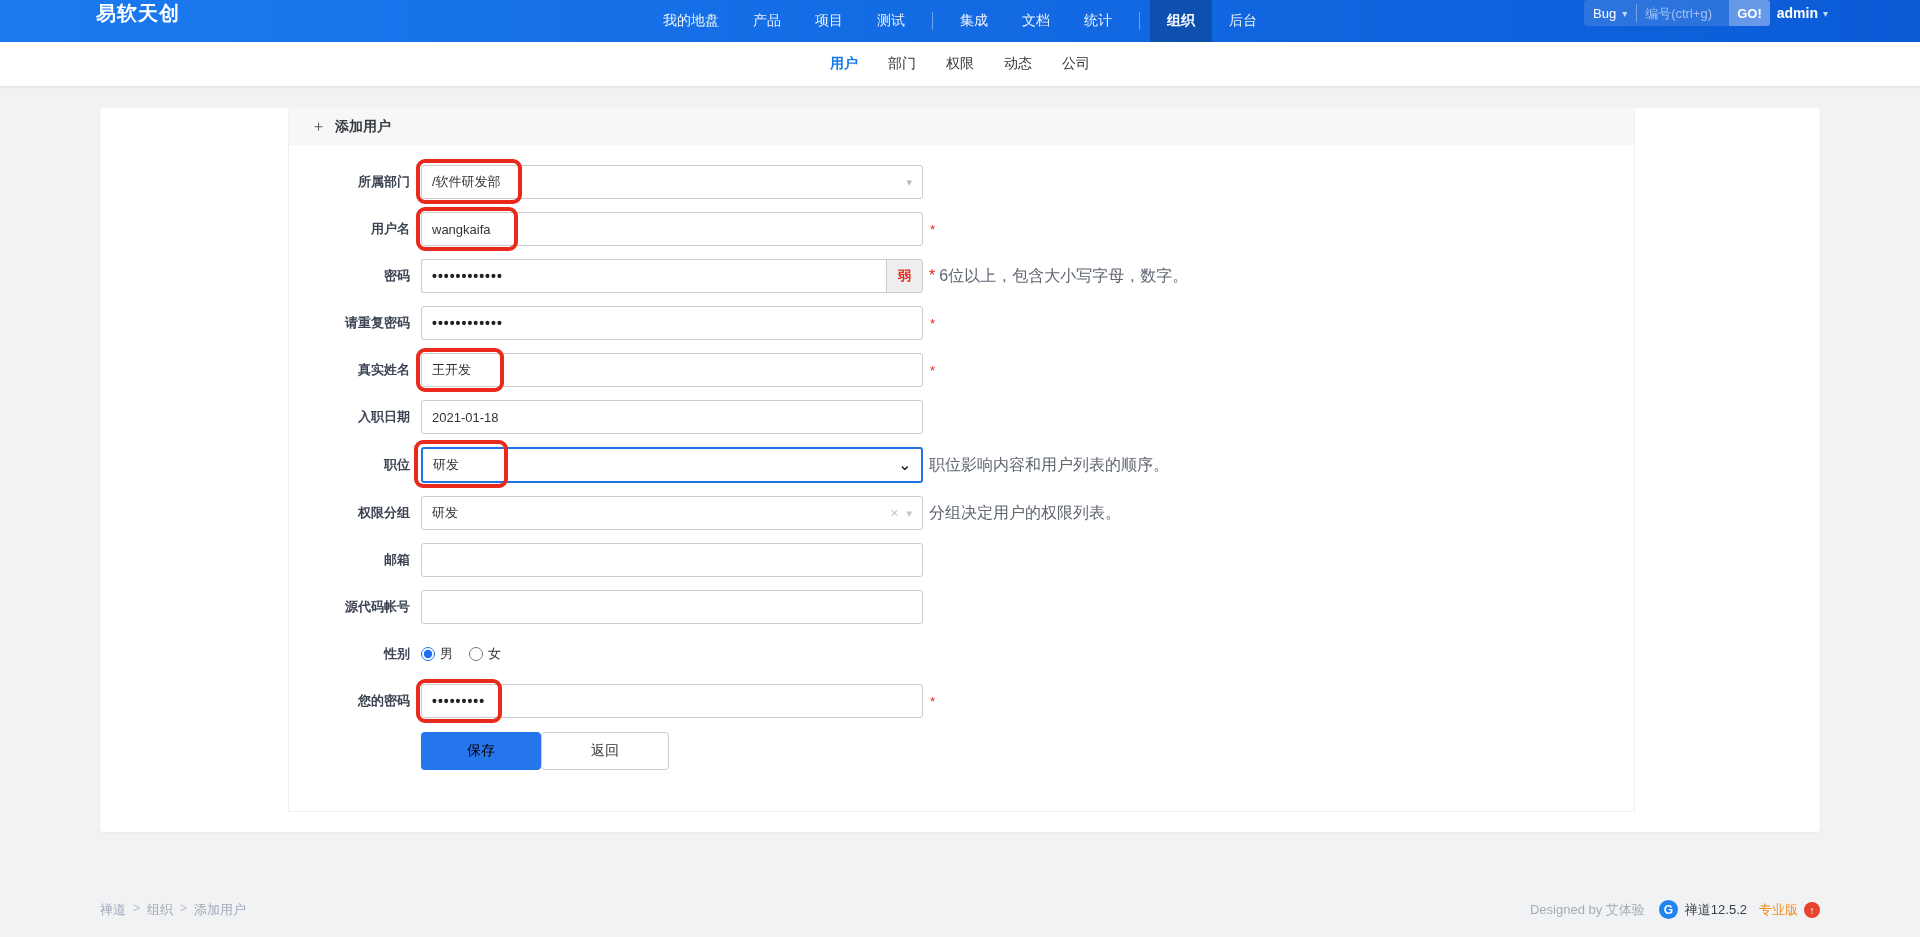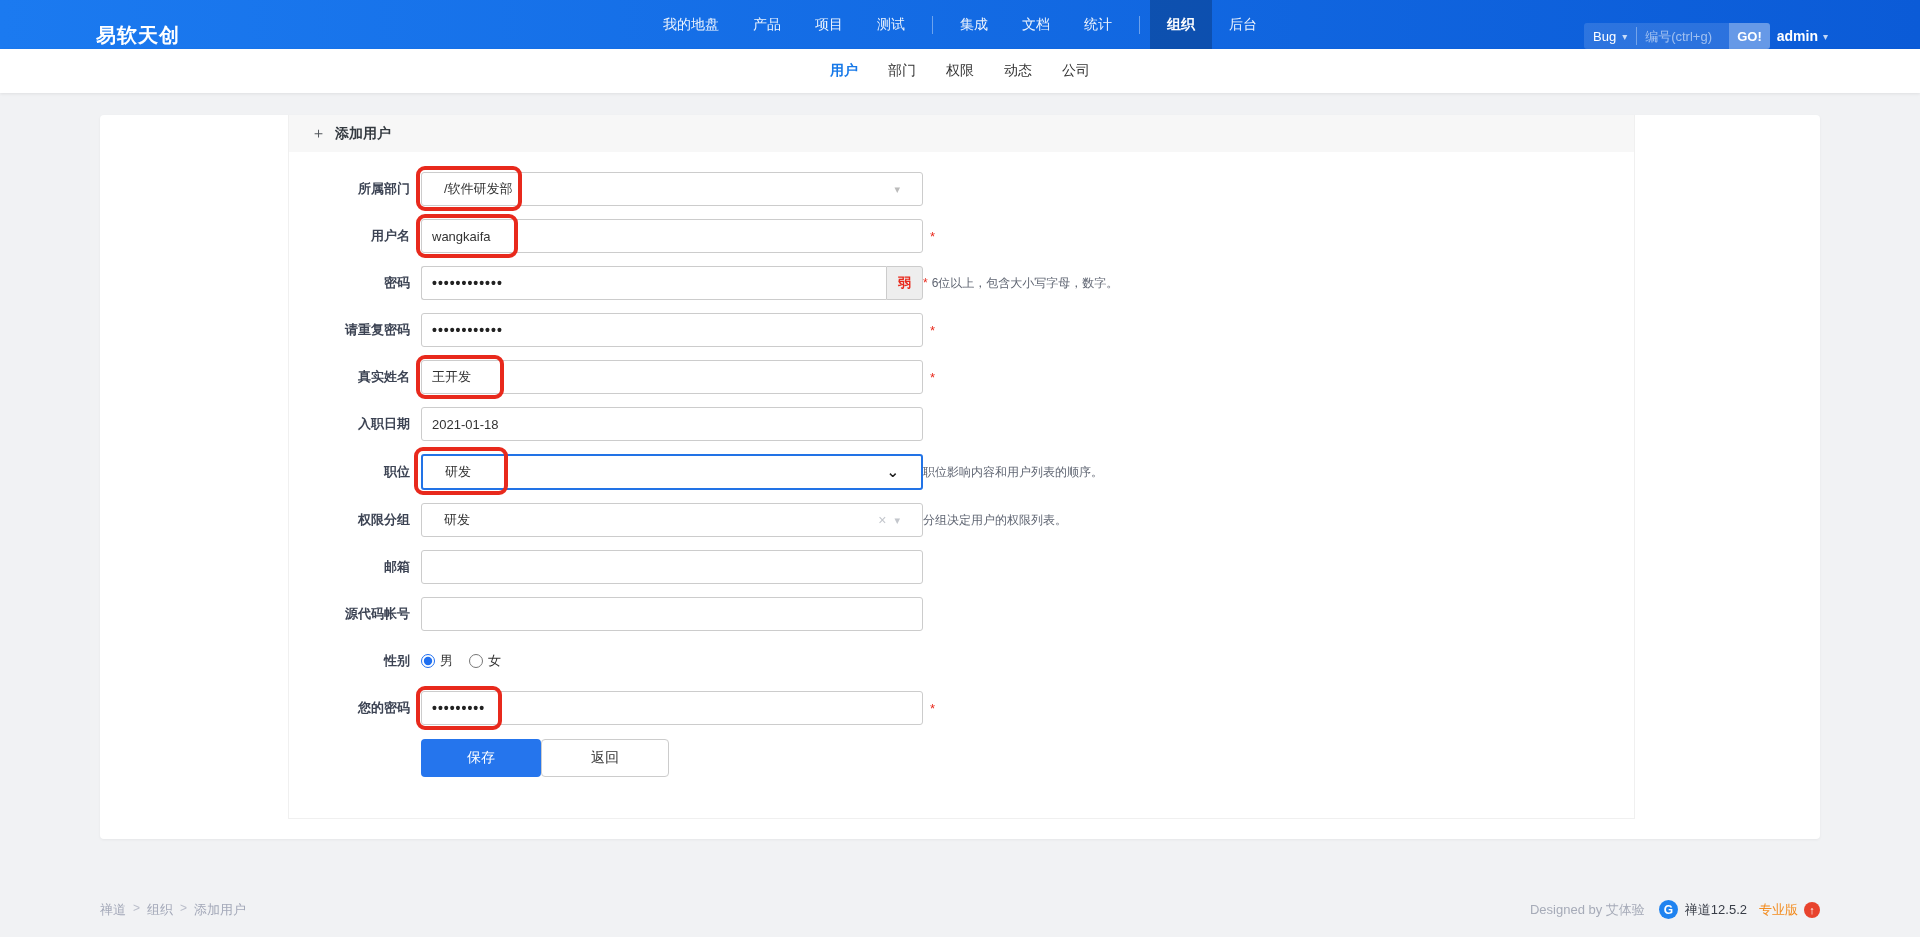--- a/index.html
+++ b/index.html
@@ -7,24 +7,24 @@
   body {
     font-family: "Liberation Sans", "DejaVu Sans", sans-serif;
     background: #f1f2f4;
     min-width: 1920px;
     color: #333;
   }
   .page { min-height: 937px; display: flex; flex-direction: column; }
 
   
   .navbar {
-    height: 49px;
+    height: 42px;
     background: linear-gradient(to right, #1b7af0, #0b5bd7);
     display: flex;
-    align-items: flex-end;
+    align-items: flex-start;
     position: relative;
     flex: 0 0 auto;
   }
   .brand {
     margin-left: 96px;
     color: #fff;
     font-size: 20px;
     font-weight: 700;
     letter-spacing: 1px;
     white-space: nowrap;
@@ -197,21 +197,21 @@
   .pwd { font-size: 14px; letter-spacing: 1px; font-weight: 700; color: #222; }
 
   .select-fake {
     width: 502px;
     height: 34px;
     border: 1px solid #ccc;
     border-radius: 3px;
     background: #fff;
     display: flex;
     align-items: center;
-    padding: 0 22px;
+    padding: 0 10px;
     font-size: 13px;
     color: #333;
     cursor: pointer;
   }
   .select-fake .val { flex: 1; }
   .select-fake .caret { color: #bbb; font-size: 11px; }
   .select-focus {
     border: 2px solid #2273e6;
     height: 36px;
   }
@@ -230,32 +230,32 @@
     border-radius: 0 3px 3px 0;
     display: flex;
     align-items: center;
     justify-content: center;
     font-size: 13px;
     font-weight: 700;
     color: #e8291c;
   }
 
   .req { color: #e8291c; font-size: 13px; margin-left: 7px; }
-  .hint { font-size: 12px; color: #5f6572; white-space: nowrap; }
+  .hint { font-size: 16px; color: #5f6572; margin-left: 6px; white-space: nowrap; }
   .hint .req-inline { color: #e8291c; margin-right: 4px; }
 
   .radio-group { display: flex; align-items: center; font-size: 13px; color: #333; }
   .radio-group label { display: flex; align-items: center; margin-right: 16px; cursor: pointer; }
   .radio-group input { accent-color: #1f6ff0; width: 14px; height: 14px; margin-right: 5px; cursor: pointer; }
 
   .btn-row { margin-top: 14px; }
   .btn-save {
     width: 120px; height: 38px;
     background: #2575ed;
-    color: #ffffff;
+    color: #000000;
     border: 0; border-radius: 4px;
     font-size: 14px;
     cursor: pointer;
     font-family: inherit;
   }
   .btn-back {
     width: 128px; height: 38px;
     background: #fff;
     color: #333;
     border: 1px solid #ccc; border-radius: 4px;

